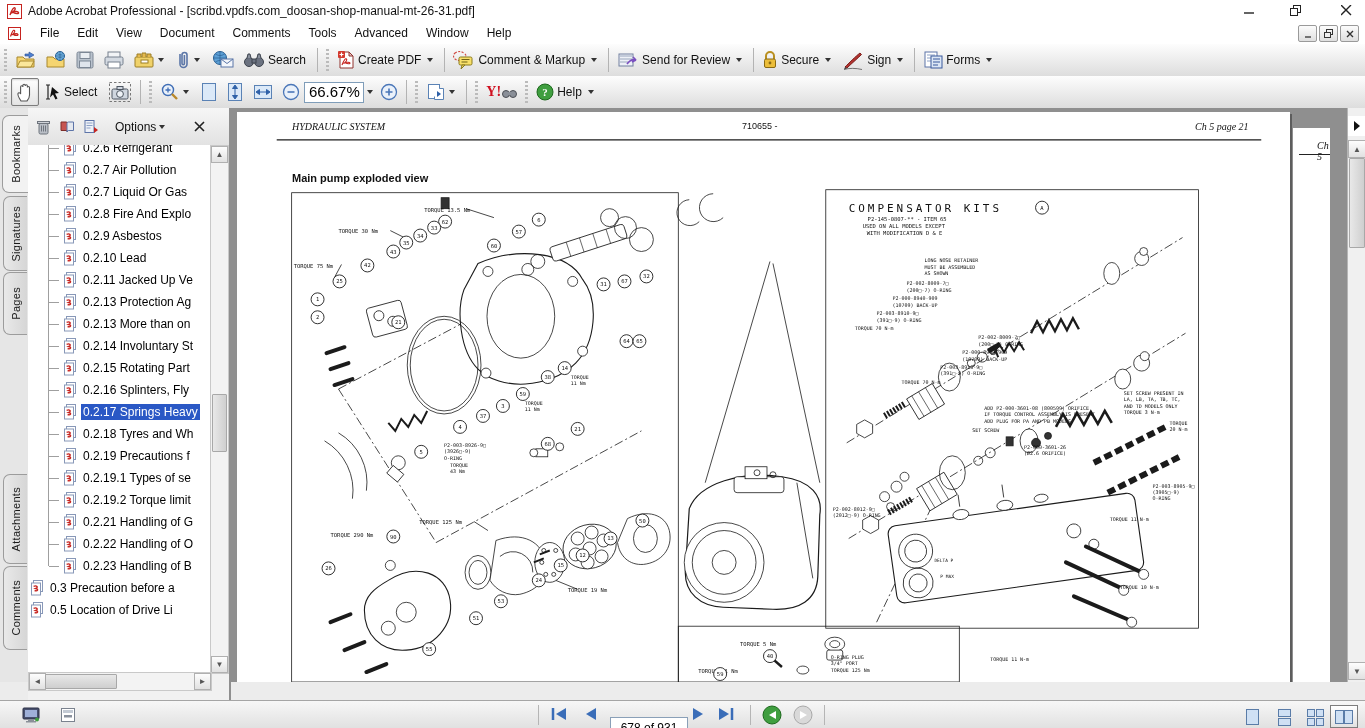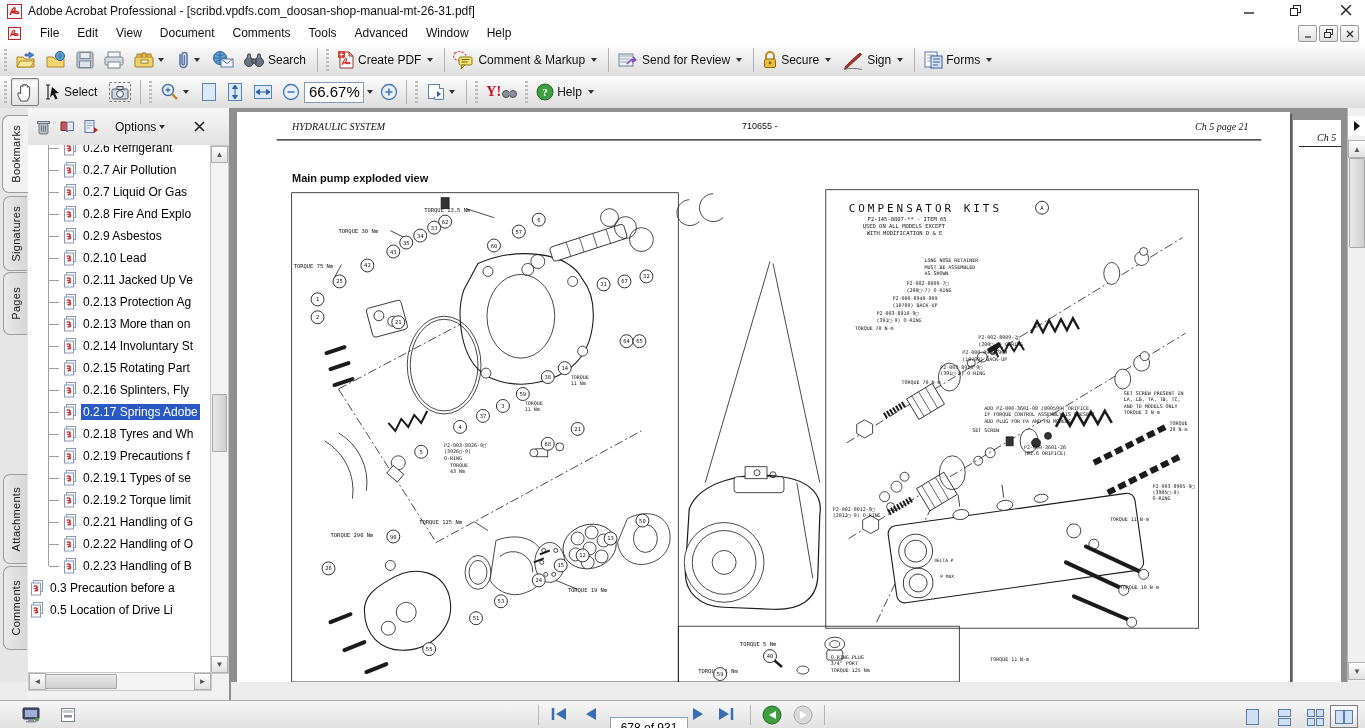--- a/index.html
+++ b/index.html
@@ -58,21 +58,21 @@
   
   .sb{background:#f3f3f3;border:1px solid #c9c9c9;}
   .sb-btn{position:absolute;background:linear-gradient(#fdfdfd,#e1e1e1);border:1px solid #b0b0b0;
     display:flex;align-items:center;justify-content:center;font-size:8px;color:#555;}
   .sb-thumb{position:absolute;background:linear-gradient(90deg,#e8e8e8,#cfcfcf);border:1px solid #a8a8a8;border-radius:1px;}
   .sb-thumb.h{background:linear-gradient(#e8e8e8,#cfcfcf);}
   
   #docarea{left:229px;top:108px;width:1136px;height:574px;background:#8f8f8f;overflow:hidden;}
   #page1{position:absolute;left:8px;top:4px;width:1053px;height:570px;background:#fff;
     box-shadow:2px 2px 0 rgba(0,0,0,.35);}
-  #page2{position:absolute;left:1064px;top:12px;width:48px;height:570px;background:#fff;overflow:hidden;}
+  #page2{position:absolute;left:1064px;top:20px;width:37px;height:570px;background:#fff;overflow:hidden;}
   .pg-head{position:absolute;font-style:italic;font-family:"Liberation Serif",serif;font-size:10px;color:#111;}
   #docvscroll{position:absolute;right:0;top:0;width:17px;height:574px;background:#f0f0f0;border-left:1px solid #b5b5b5;}
   .dd{stroke-dasharray:9 3 2 3;}
   .dlabel{font-family:"DejaVu Sans Mono",monospace;fill:#101010;}
   
   #statusbar{left:0;top:700px;width:100%;height:28px;background:linear-gradient(#f7f7f7,#e0e0e0);
     border-top:1px solid #a5a5a5;display:flex;align-items:center;}
   .nav-sep{width:1px;height:20px;background:#b5b5b5;position:absolute;top:4px;}
   #page-num{position:absolute;left:610px;top:16px;width:72px;height:18px;border:1px solid #8aa0b8;background:#fff;
     font-size:12px;text-align:center;font-family:"Liberation Sans",sans-serif;}
@@ -526,21 +526,21 @@
             </svg>
             <span class="bm-label">0.2.16 Splinters, Fly</span>
           </div>
           <div class="row sel">
             <span class="tree"></span>
             <svg class="bm-ico" width="14" height="16" viewBox="0 0 14 16">
               <rect x="3.5" y="0.5" width="9" height="11" fill="#fff" stroke="#8898b8"></rect>
               <rect x="1.5" y="3" width="9" height="12" fill="#fff" stroke="#8898b8"></rect>
               <path d="M3.6,6.4 C6.8,5 8.6,7.4 5.8,8.5 C8.9,9 7.6,11.6 4.6,10.5" fill="none" stroke="#c6231f" stroke-width="1.4"></path>
             </svg>
-            <span class="bm-label">0.2.17 Springs Adobe</span>
+            <span class="bm-label">0.2.17 Springs Heavy</span>
           </div>
           <div class="row">
             <span class="tree"></span>
             <svg class="bm-ico" width="14" height="16" viewBox="0 0 14 16">
               <rect x="3.5" y="0.5" width="9" height="11" fill="#fff" stroke="#8898b8"></rect>
               <rect x="1.5" y="3" width="9" height="12" fill="#fff" stroke="#8898b8"></rect>
               <path d="M3.6,6.4 C6.8,5 8.6,7.4 5.8,8.5 C8.9,9 7.6,11.6 4.6,10.5" fill="none" stroke="#c6231f" stroke-width="1.4"></path>
             </svg>
             <span class="bm-label">0.2.18 Tyres and Wh</span>
           </div>

